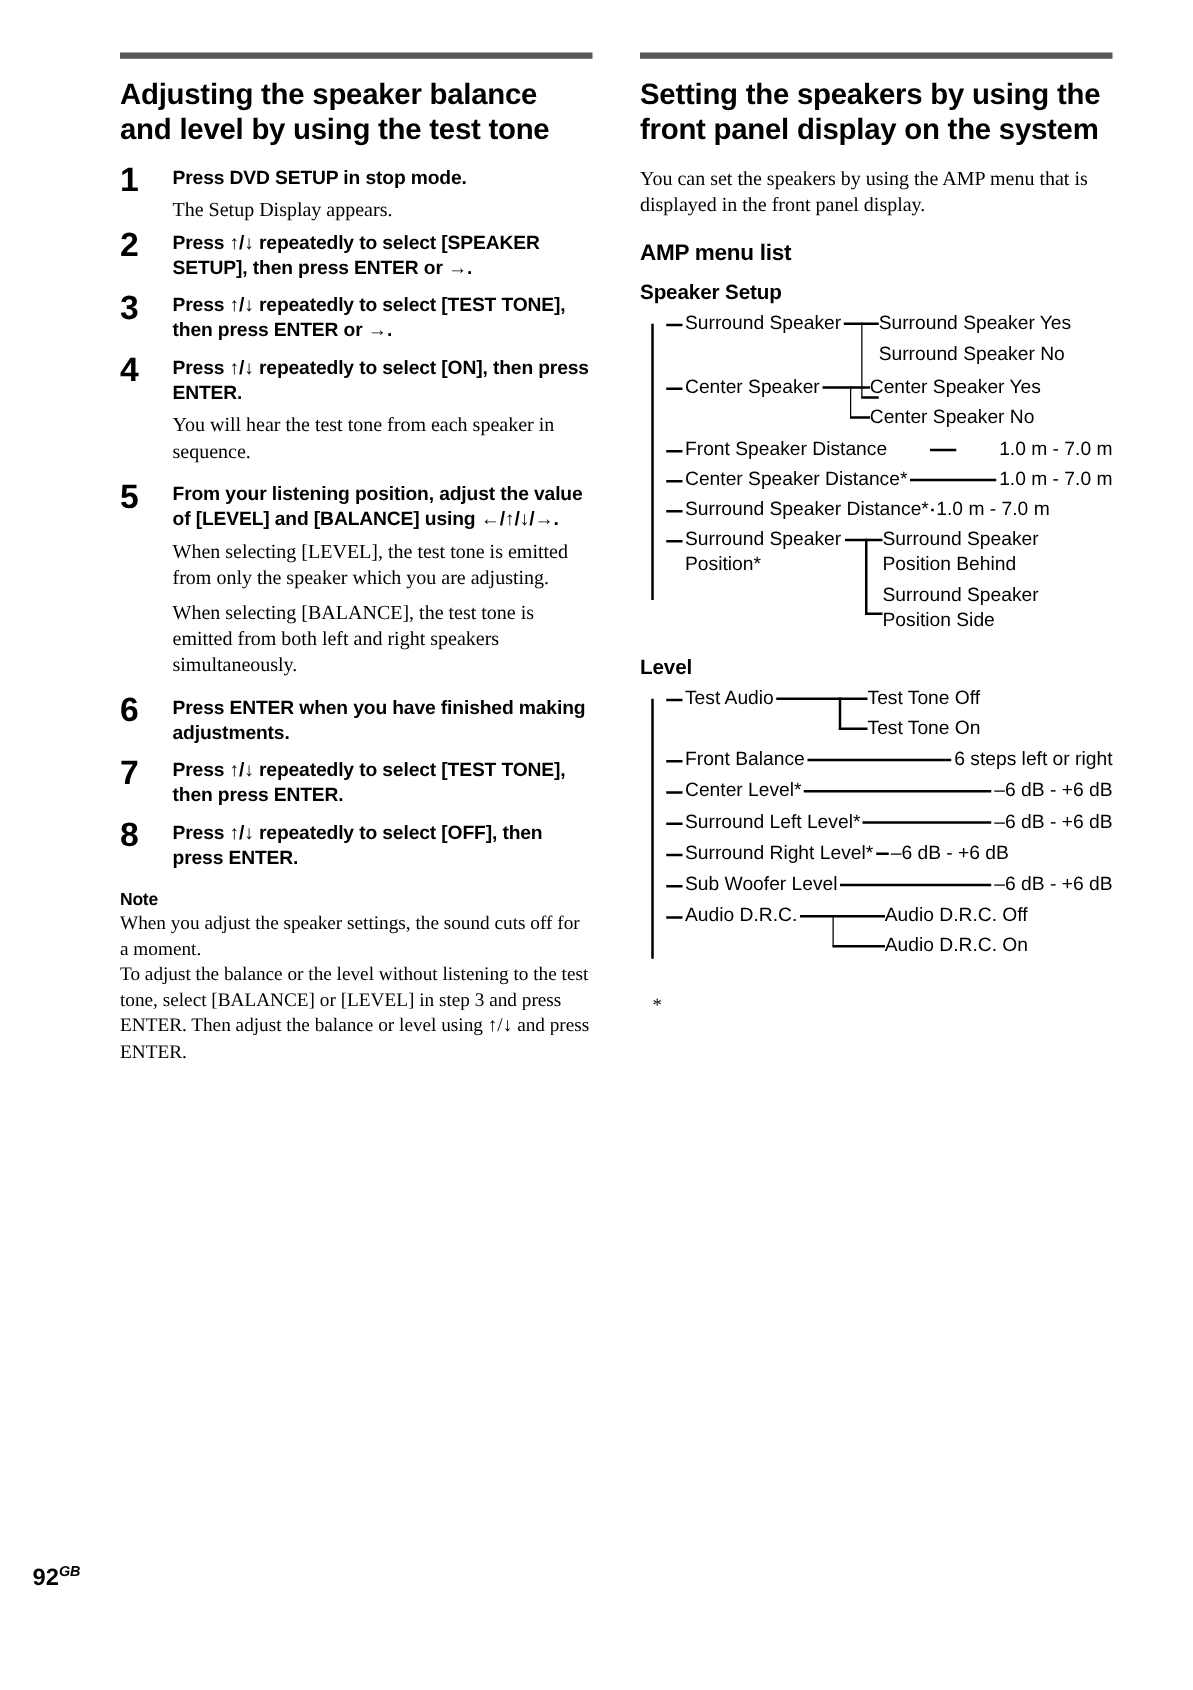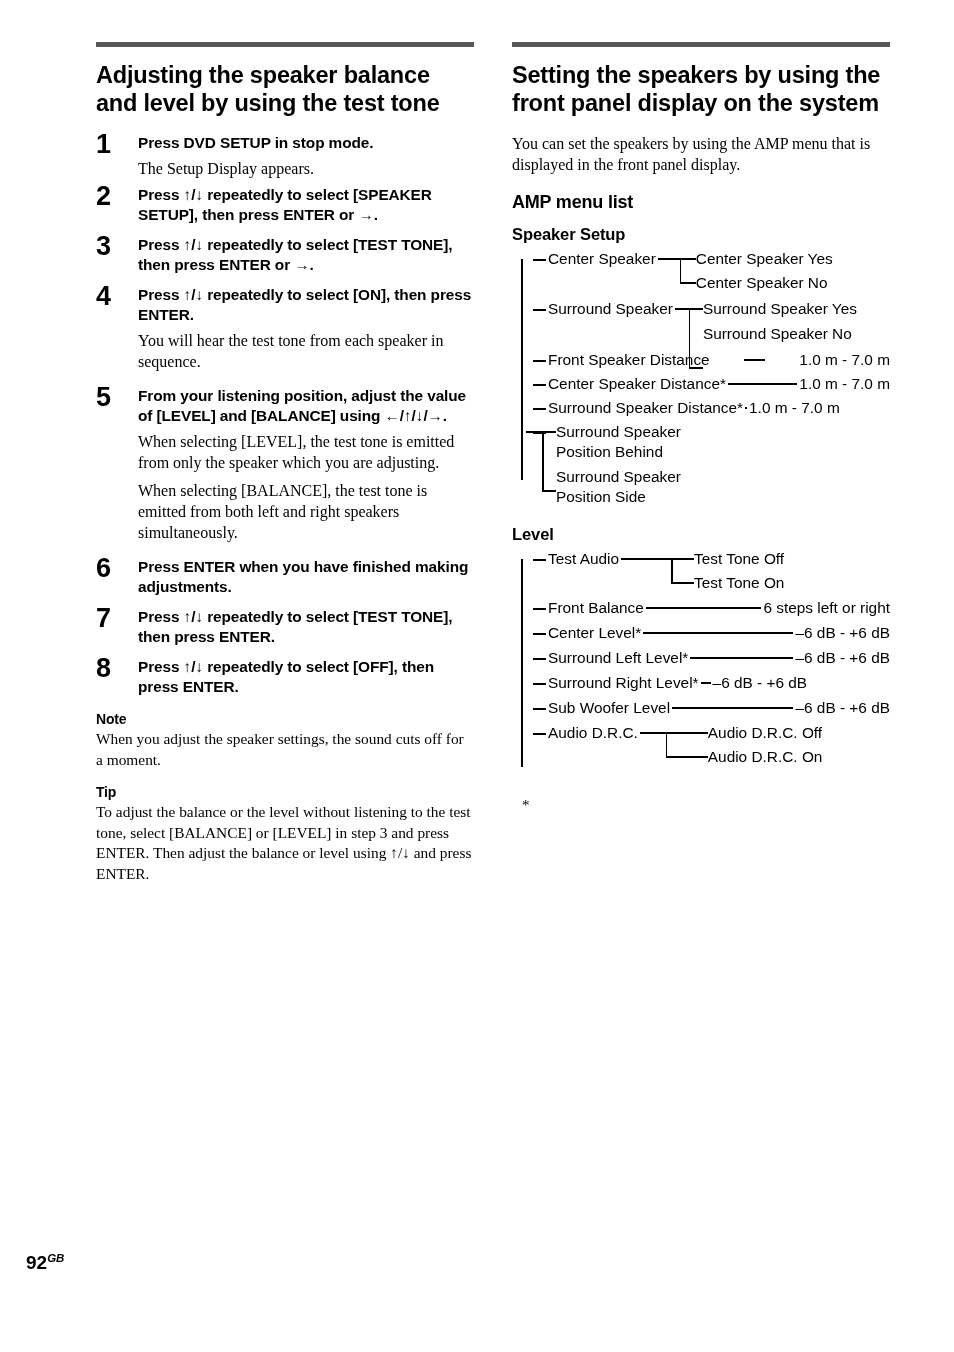--- a/index.html
+++ b/index.html
@@ -242,64 +242,63 @@
     </div>
 
     <div class="step">
       <div class="step-num">8</div>
       <div class="step-head">Press ↑/↓ repeatedly to select [OFF], then press ENTER.</div>
     </div>
 
     <div class="minihead">Note</div>
     <div class="minibody">When you adjust the speaker settings, the sound cuts off for a moment.</div>
 
-    <div class="minihead">Tip</div>
     <div class="minibody">To adjust the balance or the level without listening to the test tone, select [BALANCE] or [LEVEL] in step 3 and press ENTER. Then adjust the balance or level using ↑/↓ and press ENTER.</div>
   </div>
 
   <div class="col col-right">
     <div class="rule"></div>
     <h1 class="section-title">Setting the speakers by using the front panel display on the system</h1>
 
     <div class="intro">You can set the speakers by using the AMP menu that is displayed in the front panel display.</div>
 
     <h2 class="sub">AMP menu list</h2>
 
     <h3 class="grp">Speaker Setup</h3>
     <div class="tree">
       <div class="spine" style="top:10px; height:221px;"></div>
+
+      <div class="branch" style="margin-bottom:6px;">
+        <div class="stub"></div>
+        <div class="parent">Surround Speaker</div>
+        <div class="bracket" style="width:30px;">
+          <div class="h-top"></div>
+          <div class="v" style="left:16px; top:9px; height:60px;"></div>
+          <div class="h-bot" style="left:16px; top:68px; width:14px;"></div>
+        </div>
+        <div class="children" style="max-width:165px;">
+          <div class="child">Surround Speaker Yes</div>
+          <div class="child" style="margin-top:5px;">Surround Speaker No</div>
+        </div>
+      </div>
 
       <div class="branch" style="margin-bottom:6px;">
         <div class="stub"></div>
         <div class="parent">Center Speaker</div>
         <div class="bracket" style="width:40px;">
           <div class="h-top"></div>
           <div class="v" style="left:24px; top:9px; height:25px;"></div>
           <div class="h-bot" style="left:24px; top:33px; width:16px;"></div>
         </div>
         <div class="children">
           <div class="child">Center Speaker Yes</div>
           <div class="child" style="margin-top:4px;">Center Speaker No</div>
         </div>
       </div>
 
-      <div class="branch" style="margin-bottom:6px;">
-        <div class="stub"></div>
-        <div class="parent">Surround Speaker</div>
-        <div class="bracket" style="width:30px;">
-          <div class="h-top"></div>
-          <div class="v" style="left:16px; top:9px; height:60px;"></div>
-          <div class="h-bot" style="left:16px; top:68px; width:14px;"></div>
-        </div>
-        <div class="children" style="max-width:165px;">
-          <div class="child">Surround Speaker Yes</div>
-          <div class="child" style="margin-top:5px;">Surround Speaker No</div>
-        </div>
-      </div>
-
       <div class="row" style="margin-bottom:4px;gap:32px;">
         <div class="stub"></div>
         <div class="parent">Front Speaker Distance</div>
         <div class="leadline"></div>
         <div class="value">1.0 m - 7.0 m</div>
       </div>
 
       <div class="row" style="margin-bottom:4px;">
         <div class="stub"></div>
         <div class="parent">Center Speaker Distance*</div>
@@ -309,20 +308,21 @@
 
       <div class="row" style="margin-bottom:4px;">
         <div class="stub"></div>
         <div class="parent">Surround Speaker Distance*</div>
         <div class="leadline" style="flex:0 0 6px;"></div>
         <div class="value">1.0 m - 7.0 m</div>
       </div>
 
       <div class="branch">
         <div class="stub"></div>
+        <div class="parent" style="max-width:150px;">Surround Speaker Position*</div>
         <div class="bracket" style="width:32px;">
           <div class="h-top"></div>
           <div class="v" style="left:18px; top:9px; height:60px;"></div>
           <div class="h-bot" style="left:18px; top:68px; width:14px;"></div>
         </div>
         <div class="children" style="max-width:160px;">
           <div class="child">Surround Speaker Position Behind</div>
           <div class="child" style="margin-top:5px;">Surround Speaker Position Side</div>
         </div>
       </div>

